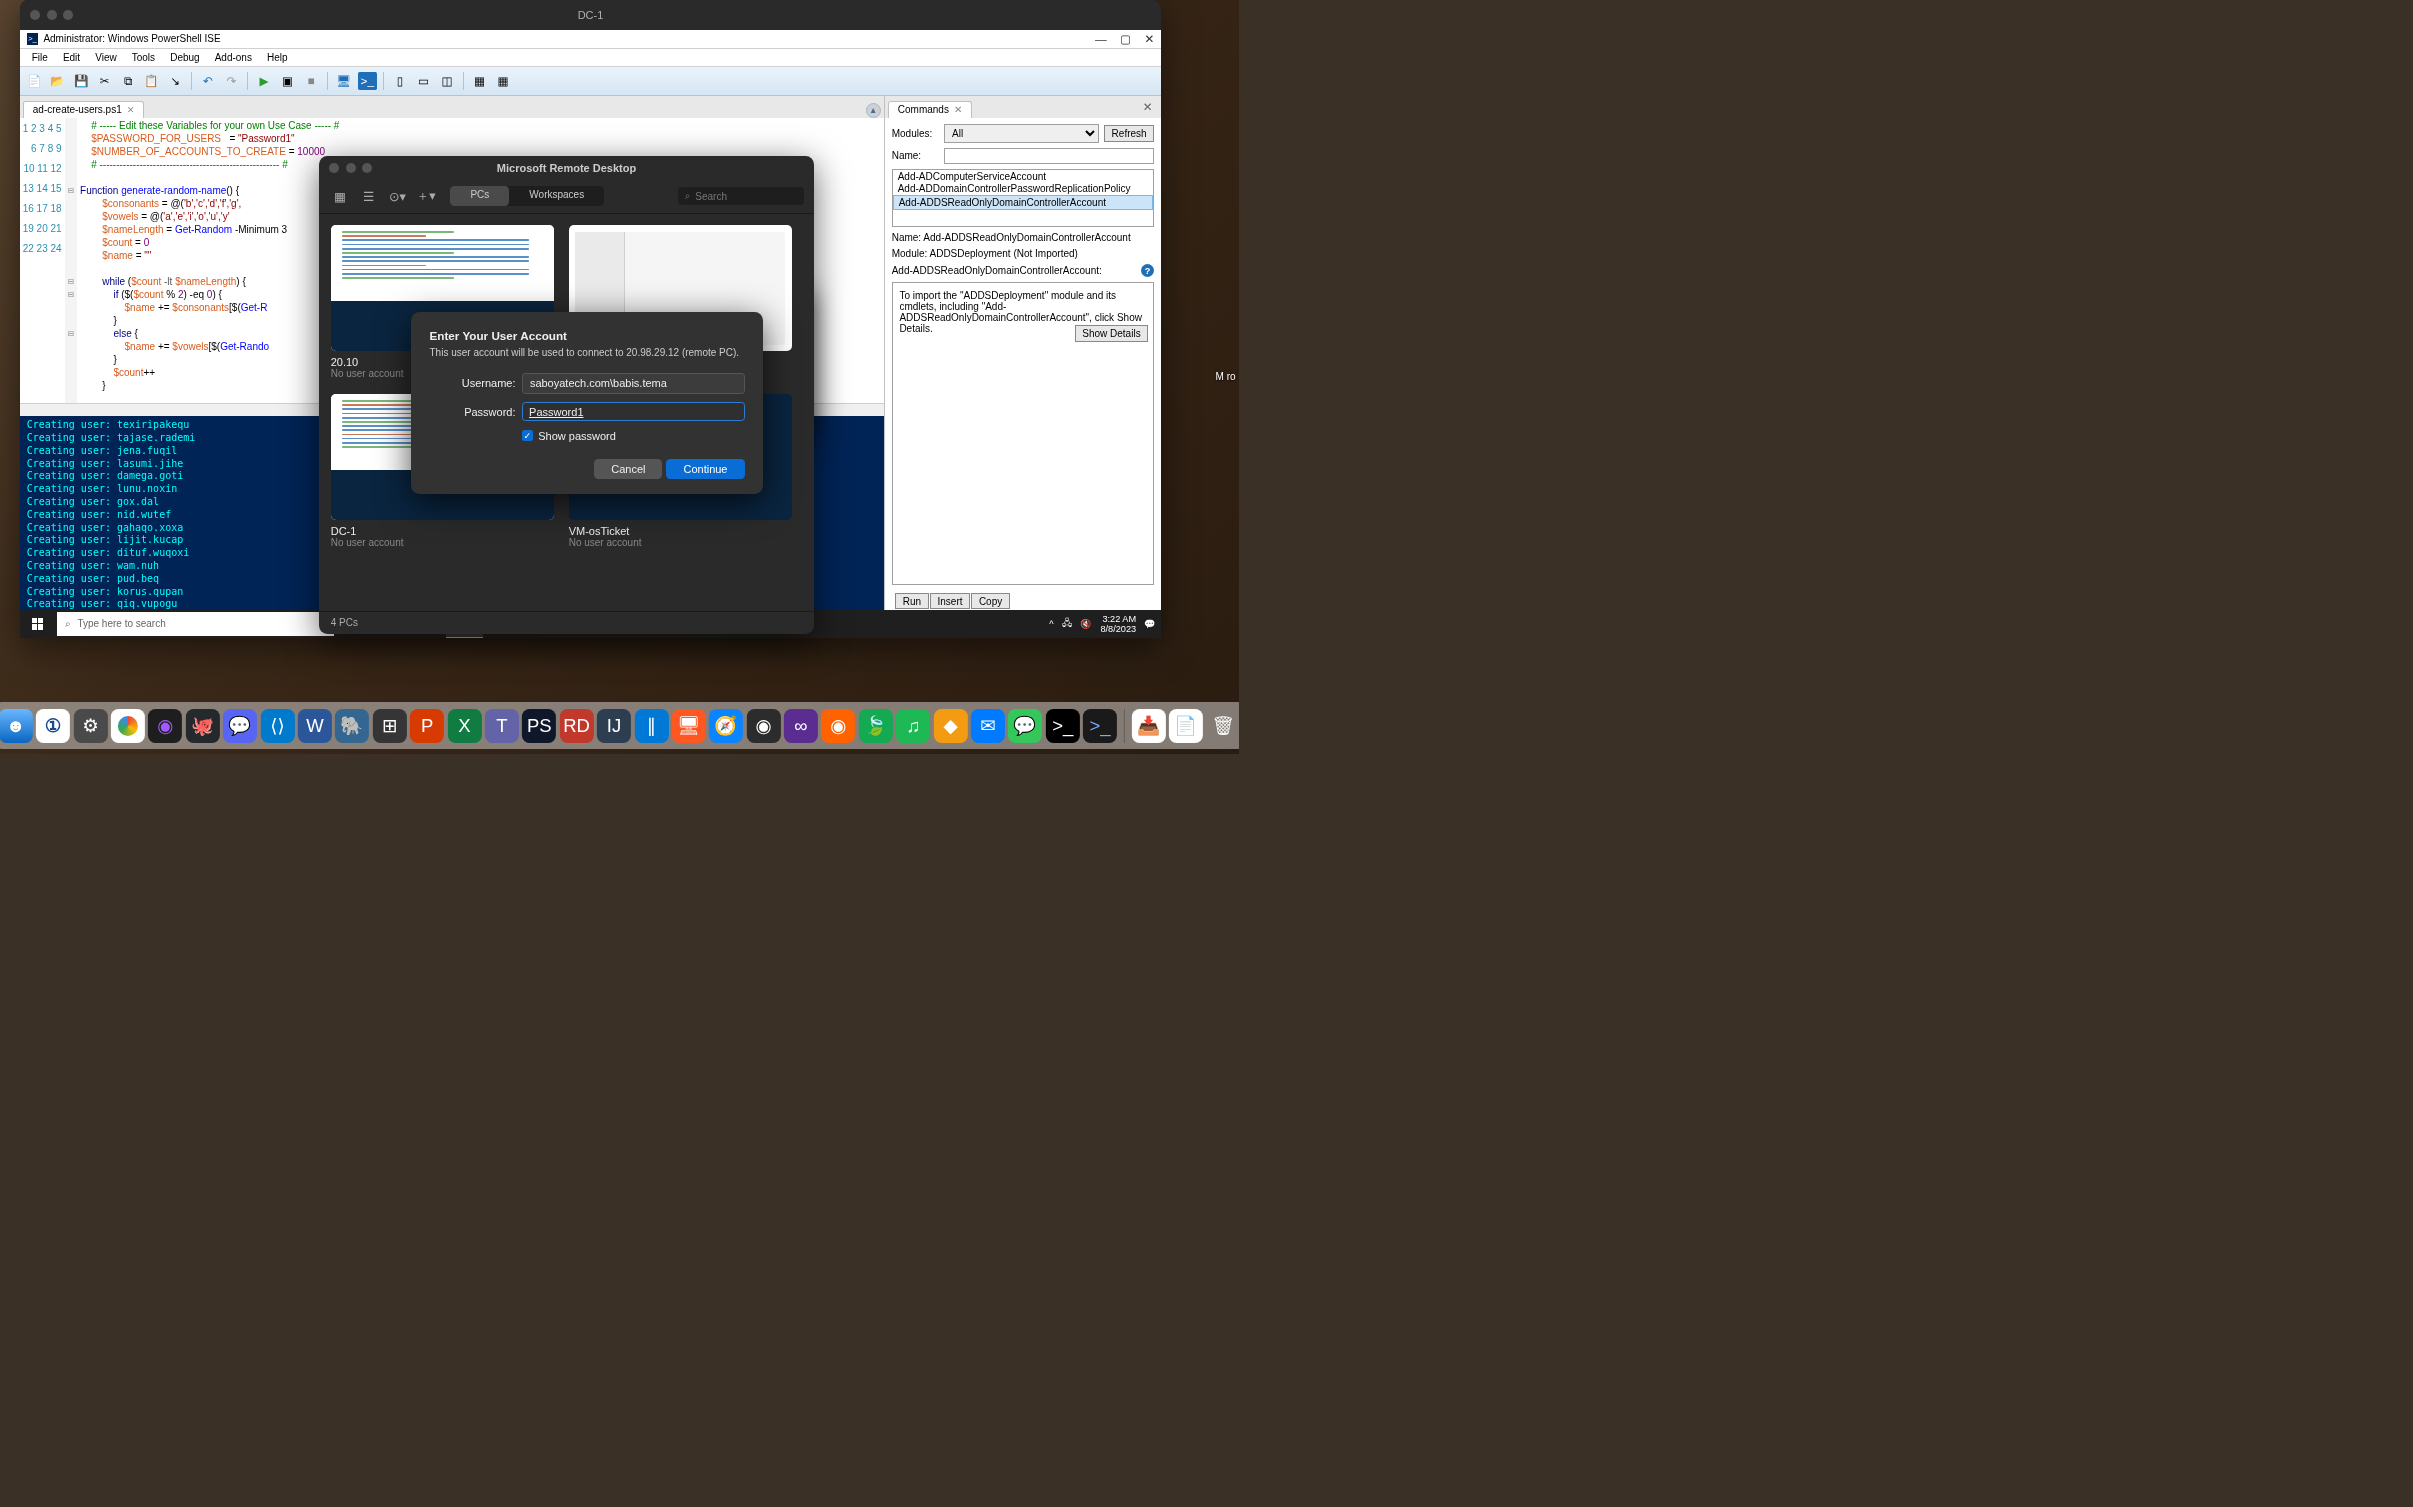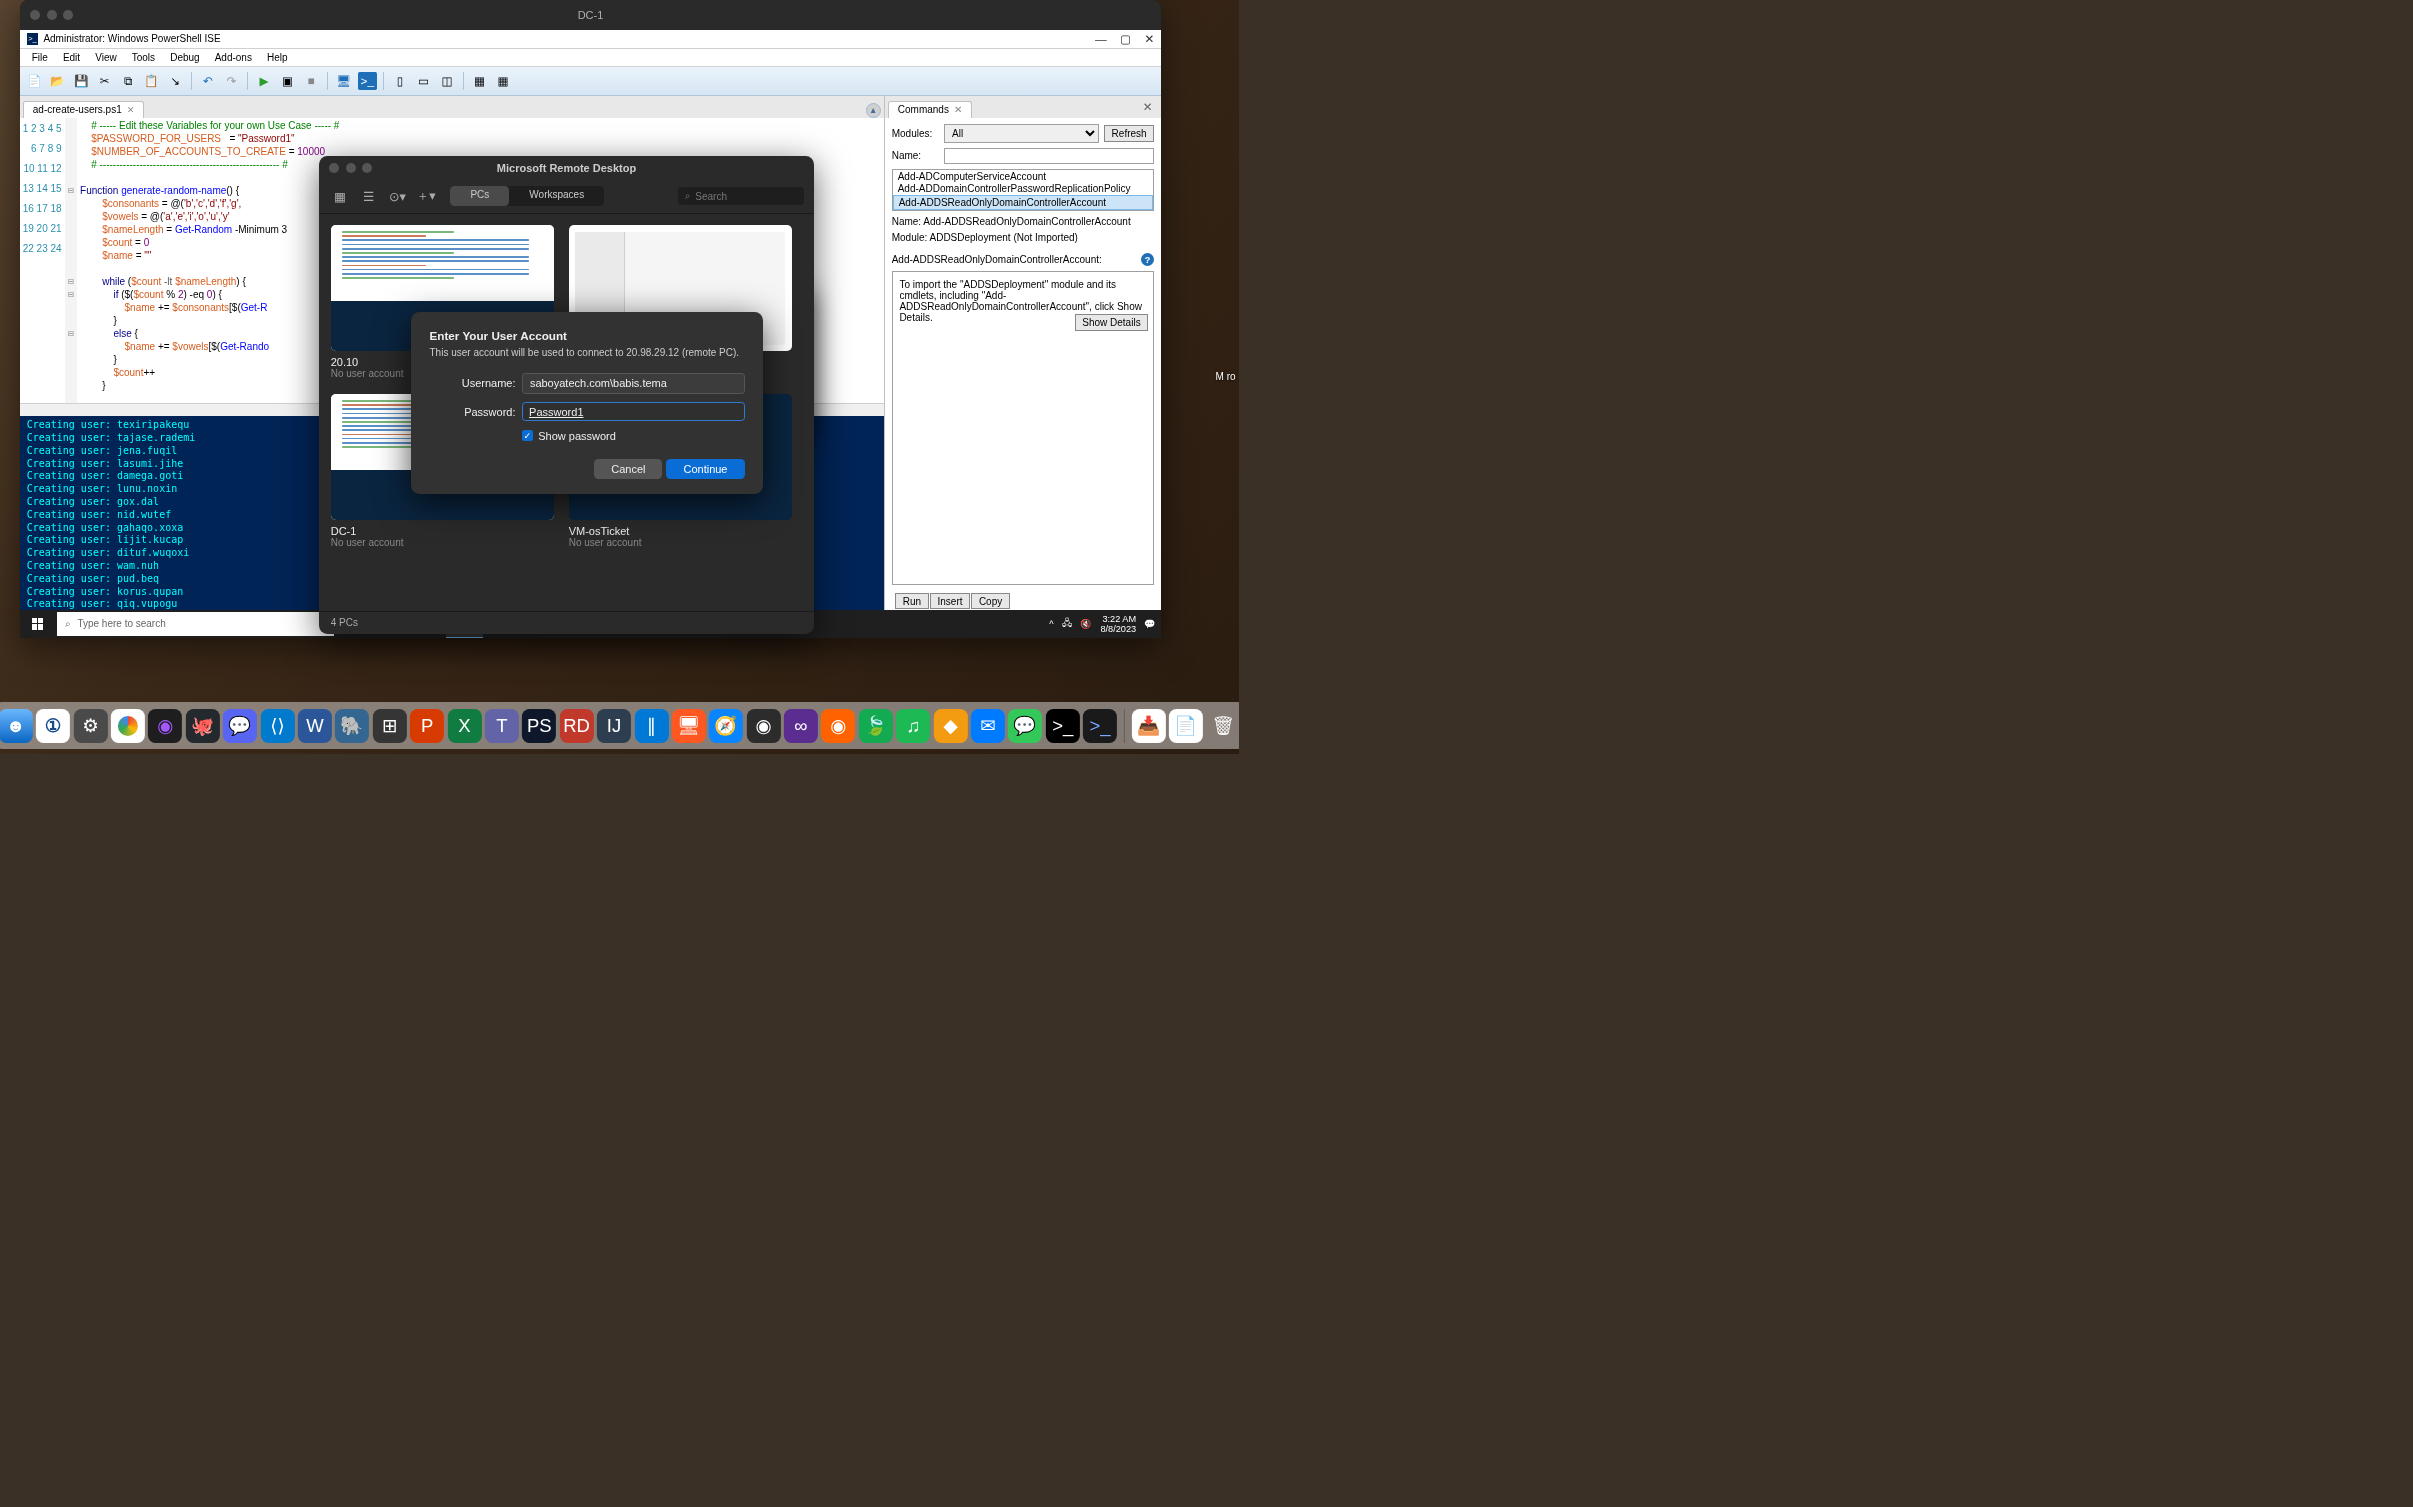--- a/index.html
+++ b/index.html
@@ -51,21 +51,21 @@
 
 .ise-side { width: 277px; border-left: 0.8px solid #c0c0c0; display: flex; flex-direction: column; background: #fff; font-size: 10px; }
 .side-tabs { height: 22px; display: flex; align-items: flex-end; padding: 0 3.4px; background: #e8e8e8; }
 .side-tab { background: #fff; border: 0.8px solid #c0c0c0; border-bottom: none; padding: 2.5px 8.4px; border-radius: 2.5px 2.5px 0 0; display: flex; gap: 5px; }
 .side-close { margin-left: auto; padding: 3.4px 5px; color: #666; font-size: 11.7px; }
 .side-body { flex: 1; padding: 6.7px; display: flex; flex-direction: column; gap: 5px; }
 .side-row { display: flex; align-items: center; gap: 5px; }
 .side-row label { width: 47px; }
 .side-row select, .side-row input { flex: 1; border: 0.8px solid #a0a0a0; padding: 1.7px 3.4px; font-size: 10px; }
 .side-btn { border: 0.8px solid #888; background: #e8e8e8; padding: 1.7px 6.7px; font-size: 10px; }
-.cmd-list { border: 0.8px solid #a0a0a0; height: 42px; overflow: hidden; }
+.cmd-list { border: 0.8px solid #a0a0a0; height: 58px; overflow: hidden; }
 .cmd-item { padding: 0.8px 5px; white-space: nowrap; }
 .cmd-item.sel { background: #cce4f7; border: 0.8px solid #7ab8e8; }
 .help-box { flex: 1; border: 0.8px solid #a0a0a0; padding: 6.7px; position: relative; }
 .help-box .show-details { position: absolute; right: 5px; top: 42px; }
 .side-footer { display: flex; justify-content: flex-start; gap: 1px; padding: 3.4px; }
 
 
 .ise-status { height: 18.5px; border-top: 0.8px solid #c0c0c0; display: flex; align-items: center; padding: 0 8.4px; font-size: 10px; gap: 17px; }
 .ise-status .right { margin-left: auto; display: flex; align-items: center; gap: 11.7px; }
 .slider { width: 59px; height: 3.4px; background: #c0c0c0; position: relative; border-radius: 1.7px; }
@@ -303,21 +303,21 @@
             <label>Name:</label>
             <input style="">
           </div>
           <div class="cmd-list">
             <div class="cmd-item">Add-ADComputerServiceAccount</div>
             <div class="cmd-item">Add-ADDomainControllerPasswordReplicationPolicy</div>
             <div class="cmd-item sel">Add-ADDSReadOnlyDomainControllerAccount</div>
           </div>
           <div>Name: Add-ADDSReadOnlyDomainControllerAccount</div>
           <div>Module: ADDSDeployment (Not Imported)</div>
-          <div style="display:flex;align-items:center;margin-top:5px">
+          <div style="display:flex;align-items:center;">
             <span>Add-ADDSReadOnlyDomainControllerAccount:</span>
             <span style="margin-left:auto;width:13.4px;height:13.4px;background:#1e6fb8;color:#fff;border-radius:50%;display:inline-flex;align-items:center;justify-content:center;font-size:9.2px;font-weight:bold">?</span>
           </div>
           <div class="help-box">
             <div>To import the "ADDSDeployment" module and its cmdlets, including "Add-ADDSReadOnlyDomainControllerAccount", click Show Details.</div>
             <button class="side-btn show-details">Show Details</button>
           </div>
           <div class="side-footer">
             <button class="side-btn">Run</button>
             <button class="side-btn">Insert</button>

